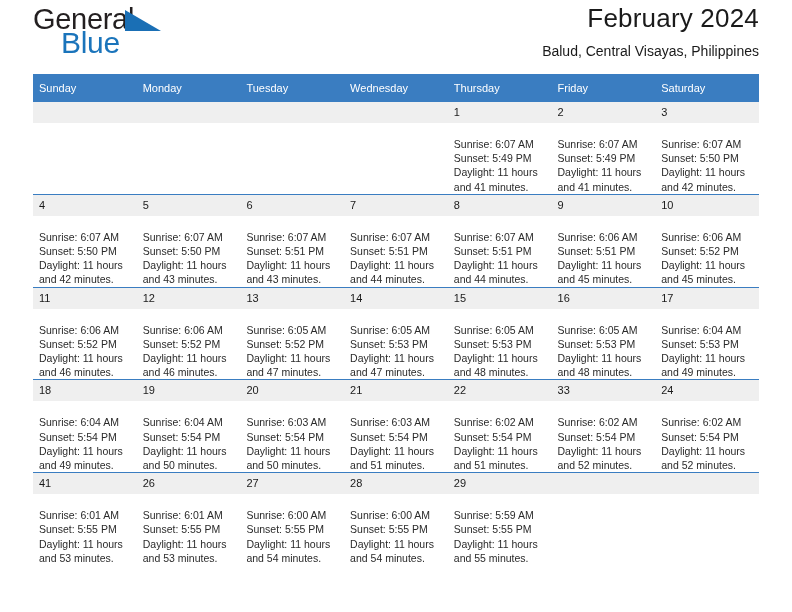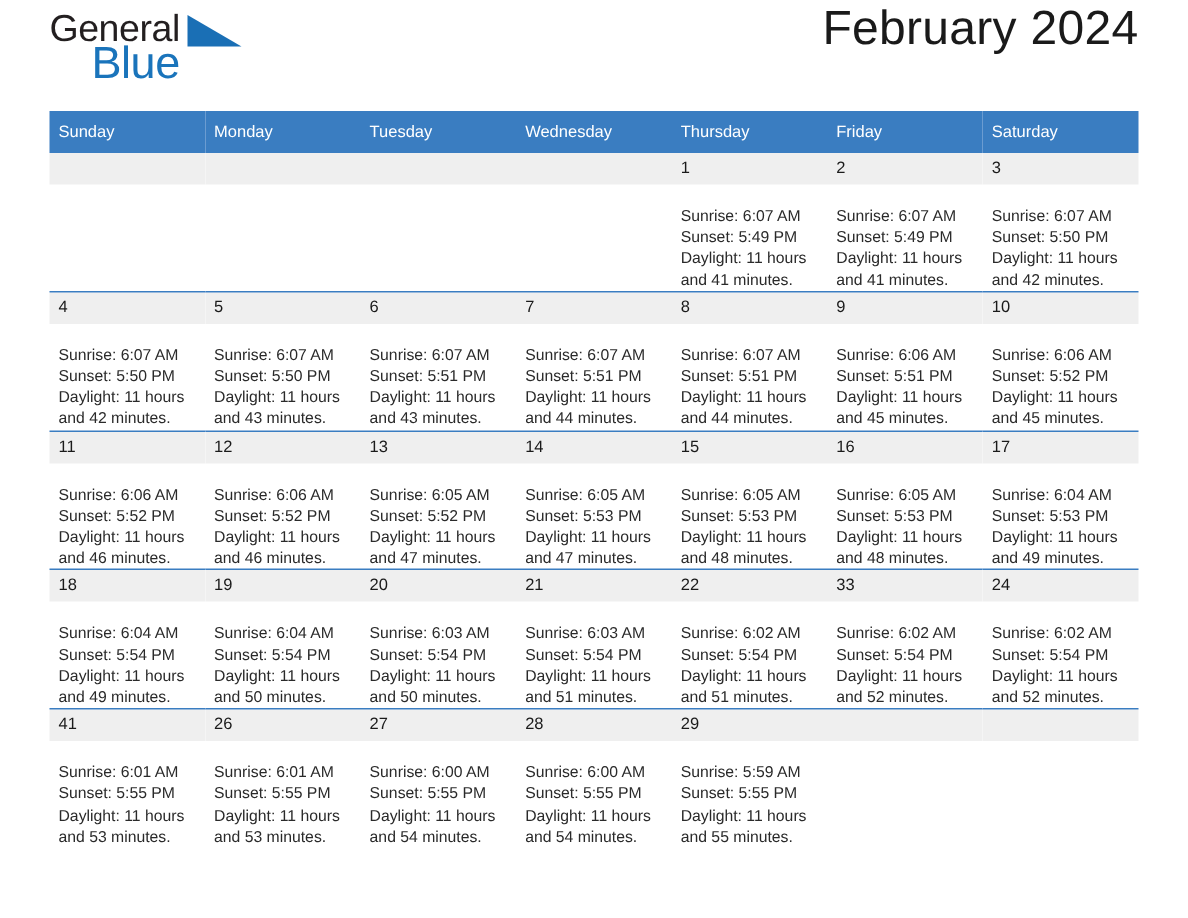--- a/index.html
+++ b/index.html
@@ -30,21 +30,21 @@
     align-items: flex-start;
     justify-content: space-between;
   }
   .brand {
     position: relative;
     margin-top: 7px;
     width: 180px;
     height: 56px;
   }
   .brand-general {
-    font-size: 25px;
+    font-size: 29px;
     line-height: 25px;
     letter-spacing: -0.3px;
     color: #231f20;
     font-family: "Liberation Sans", sans-serif;
   }
   .brand-blue {
     position: absolute;
     left: 28px;
     top: 23px;
     font-size: 30px;
@@ -60,21 +60,21 @@
     height: 0;
     border-left: 36px solid #1a6fb5;
     border-top: 21px solid transparent;
   }
 
   .titles {
     text-align: right;
     padding-top: 2px;
   }
   .cal-title {
-    font-size: 32px;
+    font-size: 26px;
     line-height: 32px;
     font-weight: normal;
     color: #1a1a1a;
     margin: 0;
     letter-spacing: 0.2px;
   }
   .cal-subtitle {
     font-size: 14px;
     line-height: 20px;
     margin: 7px 0 0 0;
@@ -140,20 +140,21 @@
   <div class="header">
 
     <div class="brand">
       <span class="brand-general">General</span>
       <span class="brand-triangle"></span>
       <span class="brand-blue">Blue</span>
     </div>
 
     <div class="titles">
       <h1 class="cal-title">February 2024</h1>
+      <p class="cal-subtitle">Balud, Central Visayas, Philippines</p>
     </div>
 
   </div>
 
   <table class="calendar">
     <thead>
       <tr>
         <th>Sunday</th>
         <th>Monday</th>
         <th>Tuesday</th>

